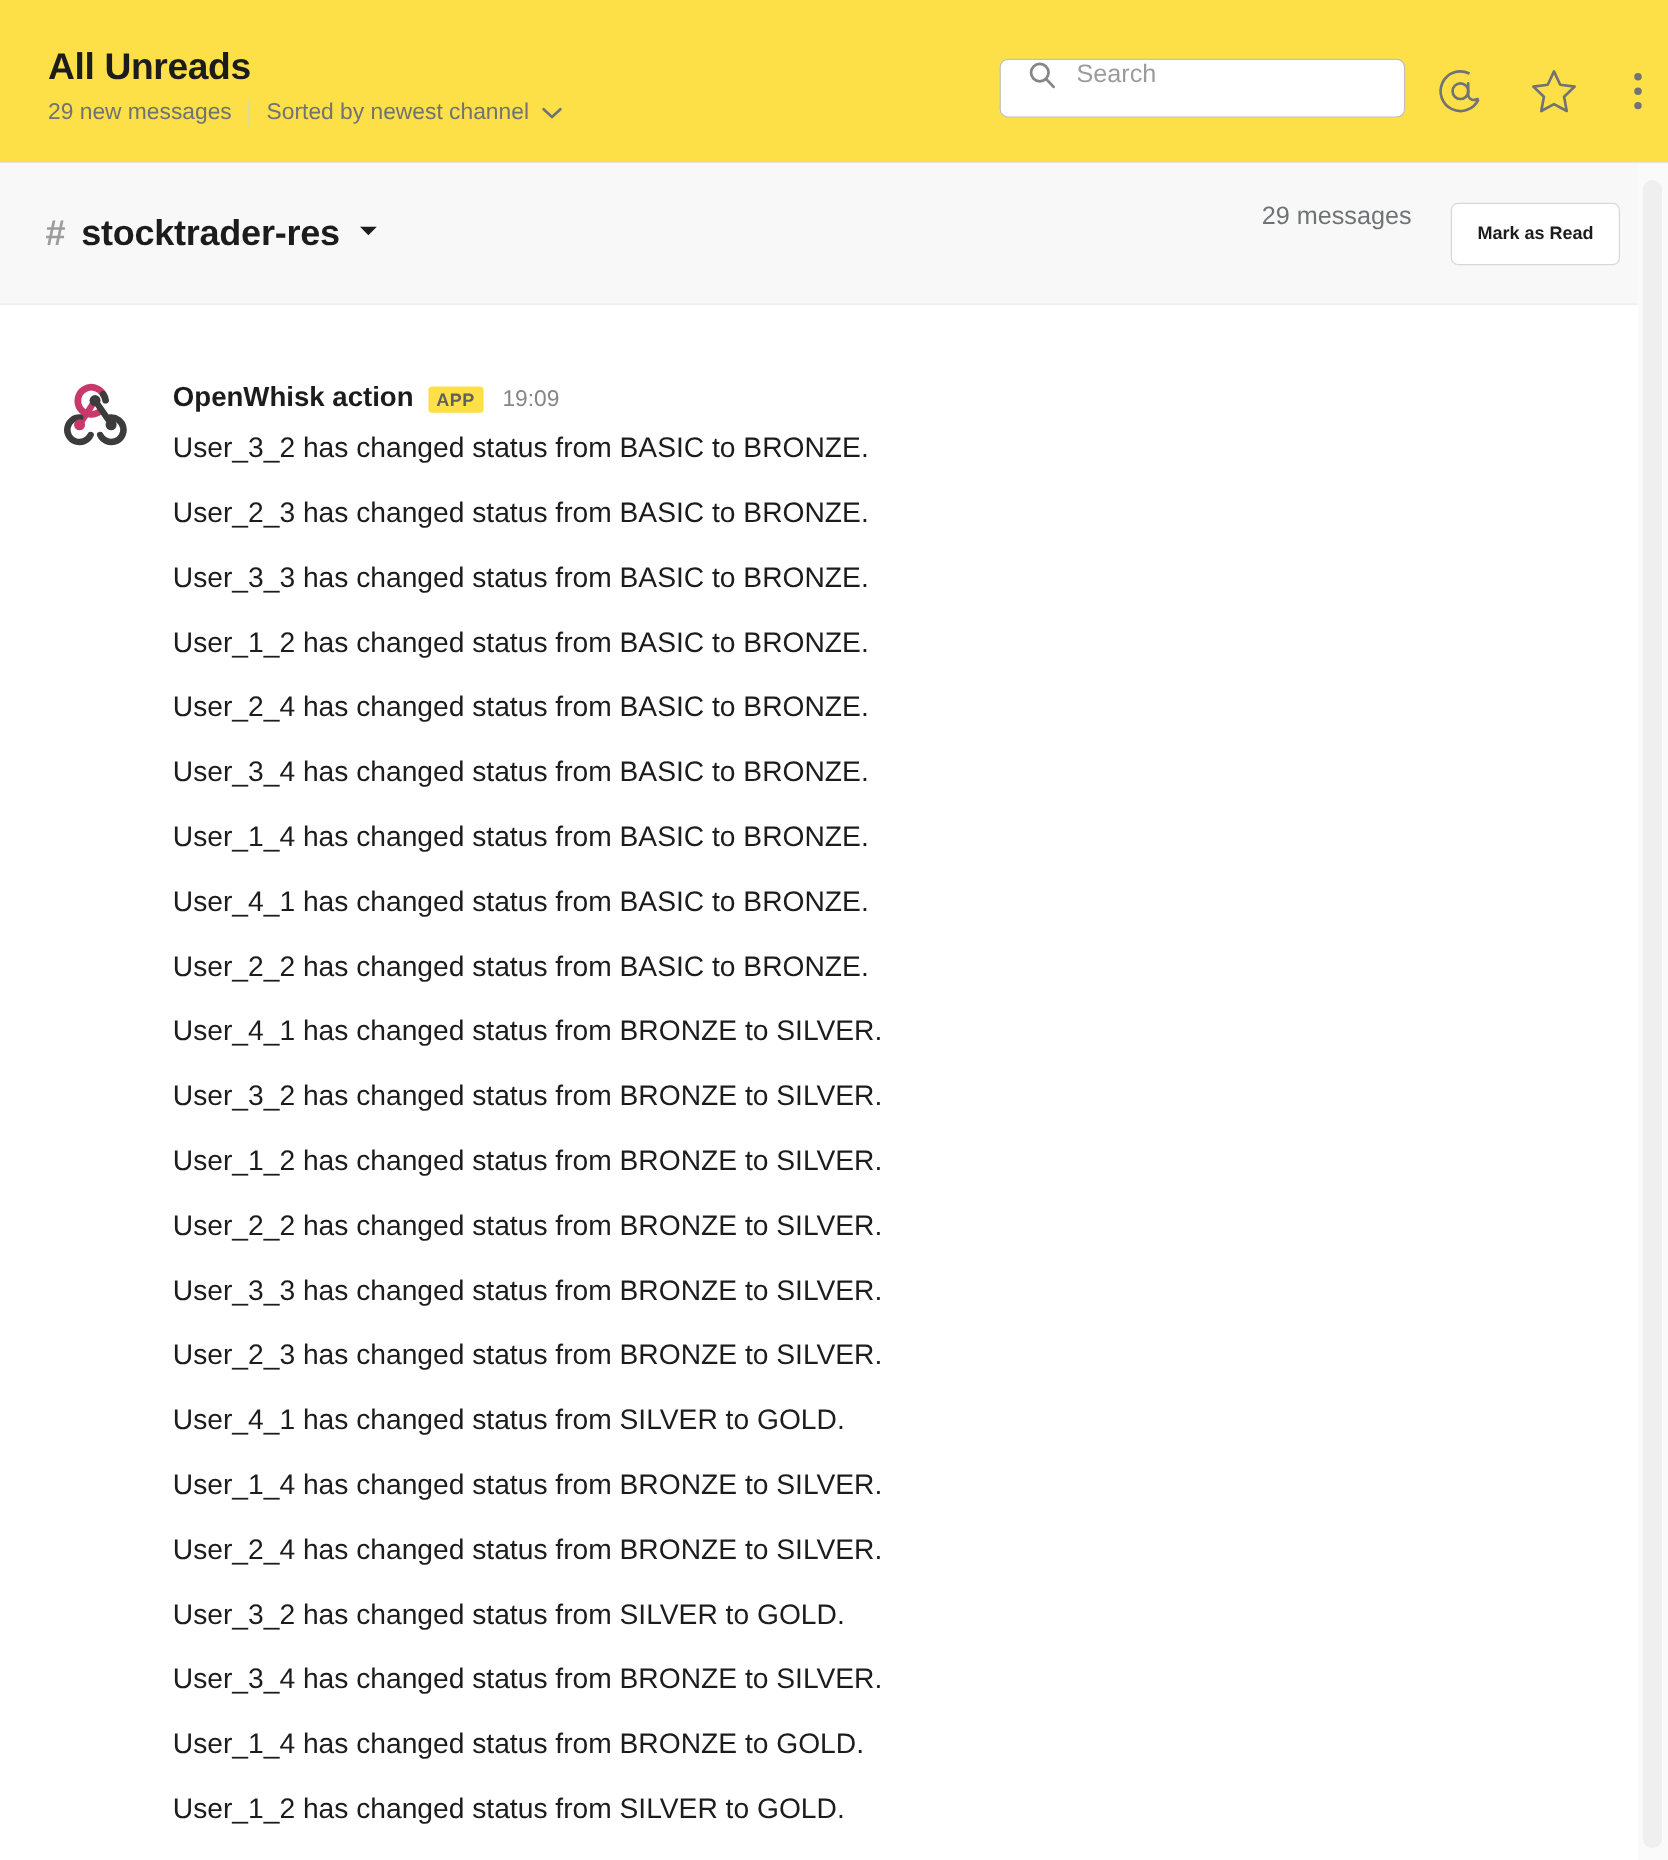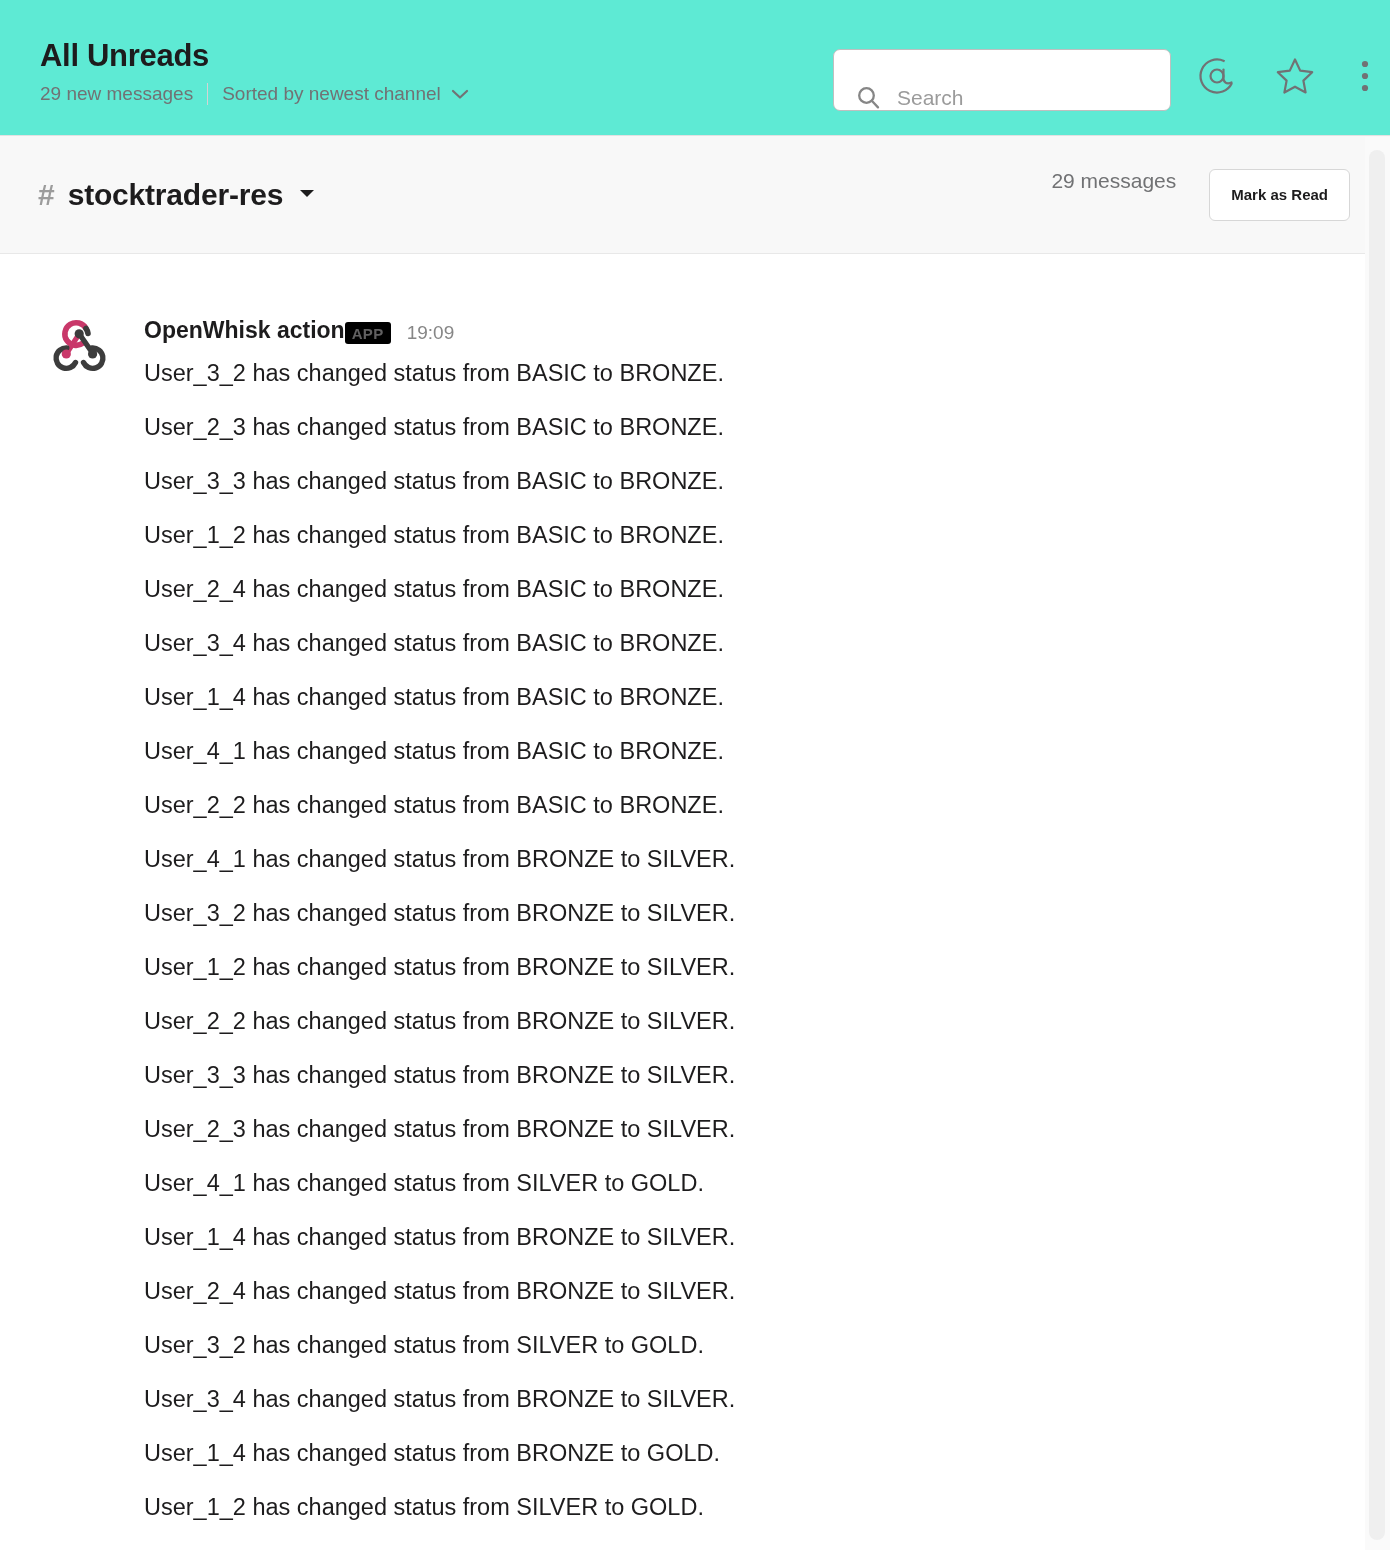--- a/index.html
+++ b/index.html
@@ -9,21 +9,21 @@
     height: 1550px;
     background: #ffffff;
     font-family: "Liberation Sans", sans-serif;
     overflow: hidden;
   }
 
   
   .top-header {
     position: relative;
     height: 136px;
-    background: #5eead4;
+    background: #fde047;
     border-bottom: 1px solid #e2e2e2;
   }
   .header-left {
     position: absolute;
     left: 40px;
     top: 38px;
   }
   .page-title {
     font-size: 31px;
     font-weight: bold;
@@ -63,26 +63,26 @@
     display: inline-block;
     line-height: 0;
   }
 
   
   .search-box {
     position: absolute;
     left: 833px;
     top: 49px;
     width: 338px;
-    height: 62px;
+    height: 49px;
     border: 1px solid #bfbfbf;
     border-radius: 7px;
     background: #ffffff;
     display: flex;
-    align-items: flex-end;
+    align-items: flex-start;
     padding-left: 22px;
   }
   .search-icon { line-height: 0; flex: 0 0 auto; }
   .search-input {
     border: none;
     outline: none;
     background: transparent;
     font-family: inherit;
     font-size: 21px;
     color: #1d1c1d;
@@ -188,22 +188,22 @@
     margin-bottom: 2px;
     height: 32px;
   }
   .author {
     font-size: 23px;
     font-weight: bold;
     color: #1d1c1d;
     cursor: pointer;
   }
   .app-badge {
-    margin-left: 0;
-    background: #000000;
+    margin-left: 12px;
+    background: #fde047;
     color: #616061;
     font-size: 15px;
     font-weight: bold;
     letter-spacing: 0.4px;
     padding: 3px 7px 2px 7px;
     border-radius: 3px;
     line-height: 17px;
   }
   .timestamp {
     margin-left: 16px;

